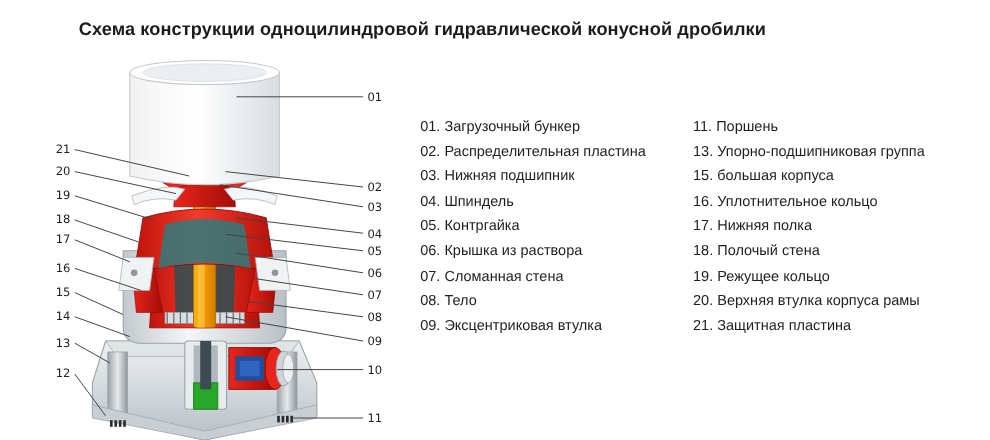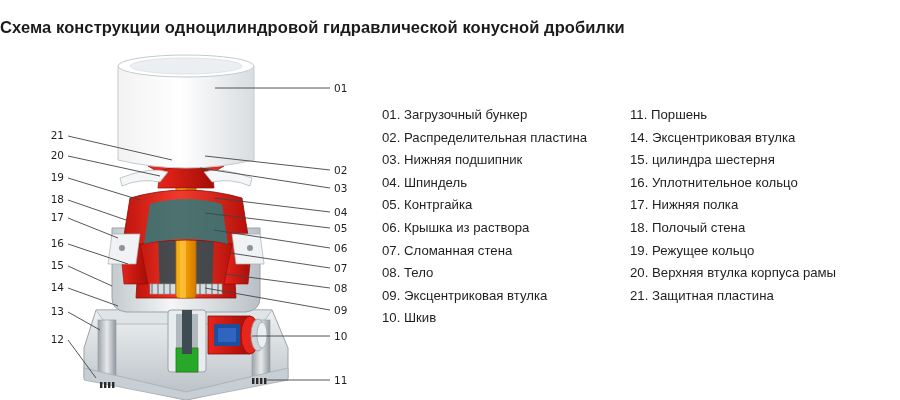--- a/index.html
+++ b/index.html
@@ -13,21 +13,21 @@
     font-family: "Liberation Sans", sans-serif;
     color: #222222;
     position: relative;
     overflow: hidden;
   }
   #page-title {
     position: absolute;
     top: 18px;
     left: 0;
     width: 768px;
-    text-align: left;
+    text-align: center;
     font-size: 16.5px;
     font-weight: bold;
     color: #1b1b1b;
     letter-spacing: 0.1px;
   }
   
   #diagram {
     position: absolute;
     left: 0;
     top: 48px;
@@ -292,38 +292,34 @@
       <span>Сломанная стена</span>
     </div>
     <div class="legend-item">
       <span class="legend-num">08.</span>
       <span>Тело</span>
     </div>
     <div class="legend-item">
       <span class="legend-num">09.</span>
       <span>Эксцентриковая втулка</span>
     </div>
-    <div class="legend-item">
-      <span class="legend-num">10.</span>
-      <span>Шкив</span>
-    </div>
   </div>
 
   <div class="legend-col col-b">
     <div class="legend-item">
       <span class="legend-num">11.</span>
       <span>Поршень</span>
     </div>
     <div class="legend-item">
-      <span class="legend-num">14.</span>
-      <span>Эксцентриковая втулка</span>
+      <span class="legend-num">13.</span>
+      <span>Упорно-подшипниковая группа</span>
     </div>
     <div class="legend-item">
       <span class="legend-num">15.</span>
-      <span>цилиндра шестерня</span>
+      <span>большая корпуса</span>
     </div>
     <div class="legend-item">
       <span class="legend-num">16.</span>
       <span>Уплотнительное кольцо</span>
     </div>
     <div class="legend-item">
       <span class="legend-num">17.</span>
       <span>Нижняя полка</span>
     </div>
     <div class="legend-item">

